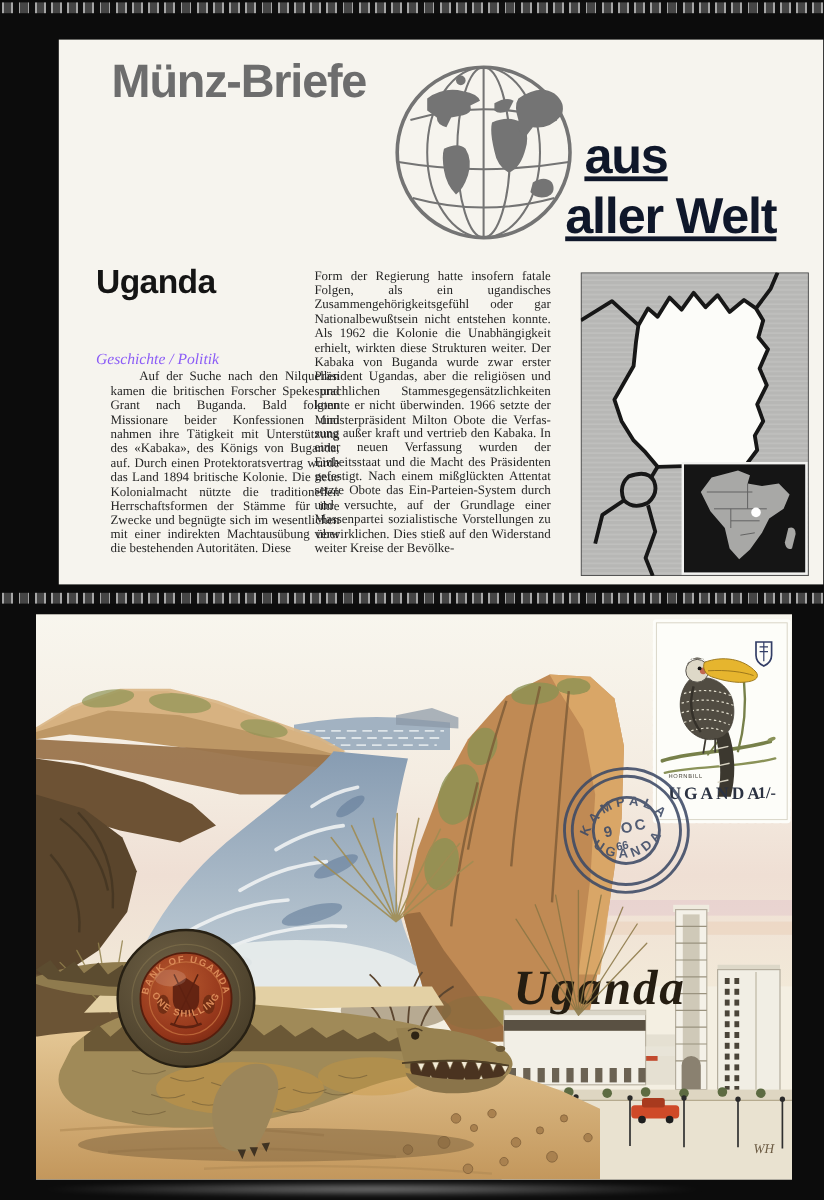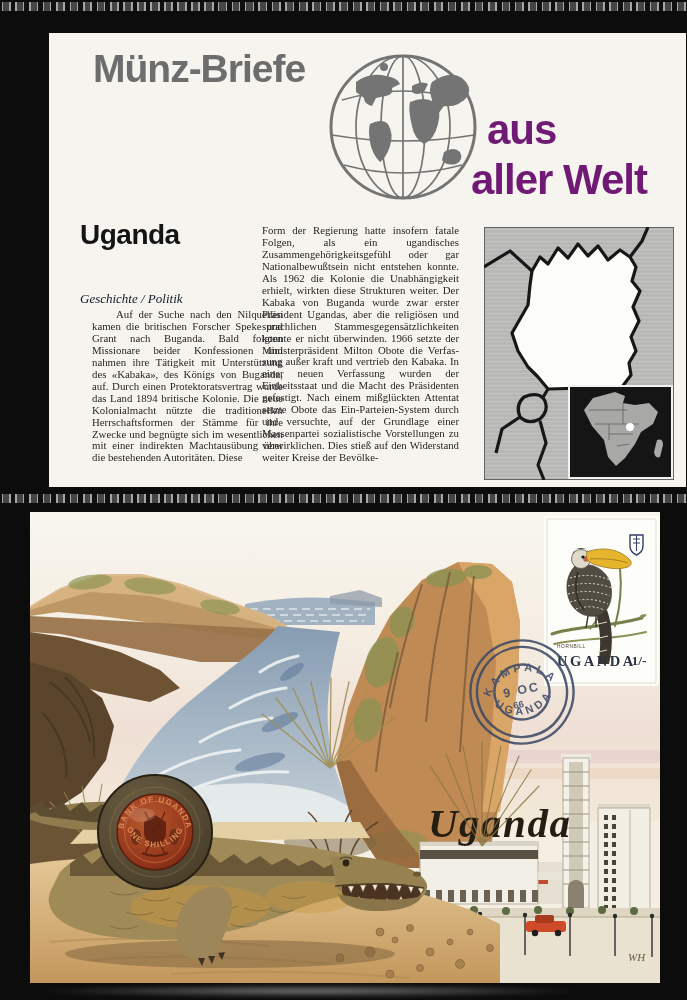--- a/index.html
+++ b/index.html
@@ -29,31 +29,31 @@
     margin-left:24px;
   }
   .masthead-title {
     position:absolute; left:44px; top:16px; margin:0;
     font:700 39px/1 "Liberation Sans", sans-serif;
     color:#6d6d6d; letter-spacing:-1px;
   }
   .globe { position:absolute; left:276px; top:18px; }
   .tagline {
     position:absolute; font:700 42px/1 "Liberation Sans", sans-serif;
-    color:#701a75; letter-spacing:-1px;
+    color:#0f172a; letter-spacing:-1px;text-decoration:underline;
   }
   .tagline-1 { left:438px; top:76px; }
   .tagline-2 { left:422px; top:126px;text-align:right; }
   .country-title {
     position:absolute; left:31px; top:188px; margin:0;
     font:700 28px/1 "Liberation Sans", sans-serif; color:#141414; letter-spacing:-0.5px;
   }
   .section-label {
     position:absolute; left:31px; top:258px;
-    font:italic 400 13px/1.2 "Liberation Serif", serif; color:#0f172a;
+    font:italic 400 13px/1.2 "Liberation Serif", serif; color:#8b5cf6;
   }
   .col {
     position:absolute; font:400 10.8px/11.95px "Liberation Serif", serif;
     color:#262626; text-align:justify;
   }
   .col-left  { left:43px;  top:276px; width:191px; height:180px; text-indent:24px; }
   .col-right { left:213px; top:192px; width:197px; height:266px; }
   .map-panel { position:absolute; left:435px; top:194px; }
   
   .card-cover {

